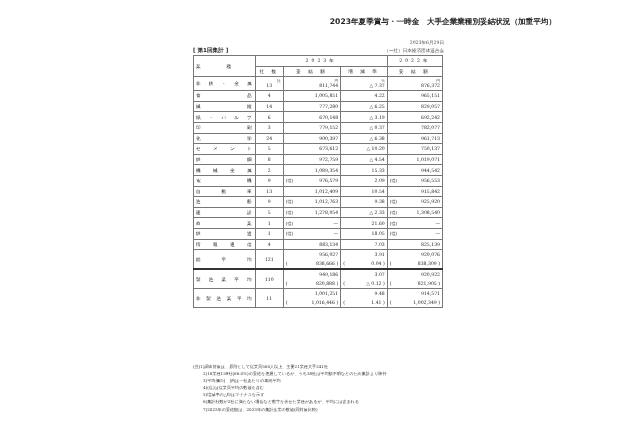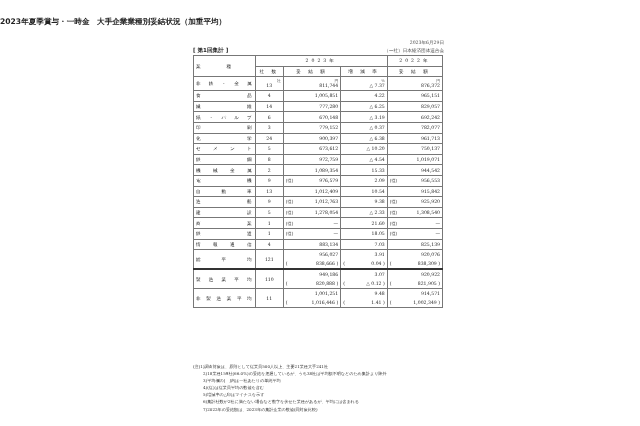--- a/index.html
+++ b/index.html
@@ -1,18 +1,18 @@
 <!DOCTYPE html>
 <html><head>
 <meta charset="utf-8">
 <style>
   html, body { margin:0; padding:0; background:#ffffff; }
   body { width:640px; height:426px; position:relative; overflow:hidden;
          font-family:"DejaVu Serif", serif; color:#222; }
-  .title { position:absolute; left:0; width:556px; top:17px; text-align:left;
+  .title { position:absolute; left:0; width:556px; top:17px; text-align:right;
            font-family:"DejaVu Sans", sans-serif; font-size:7.6px; font-weight:bold; color:#222; }
   .date { position:absolute; right:196px; top:40px; font-size:4.6px; color:#444; }
   .org  { position:absolute; right:196px; top:48px; font-size:4.6px; color:#444; }
   .section { position:absolute; left:193px; top:47px; font-family:"DejaVu Sans", sans-serif;
              font-size:5.6px; font-weight:bold; color:#222; }
   table.main { position:absolute; left:193px; top:55px; width:250px; border-collapse:collapse;
                border:1.3px solid #333; font-size:4.6px; table-layout:fixed; }
   table.main td, table.main th { border:0.6px solid #777; padding:0 2px; height:9.6px; font-weight:normal;
                                  white-space:nowrap; overflow:hidden; line-height:9px; }
   th { text-align:center; letter-spacing:3px; }

